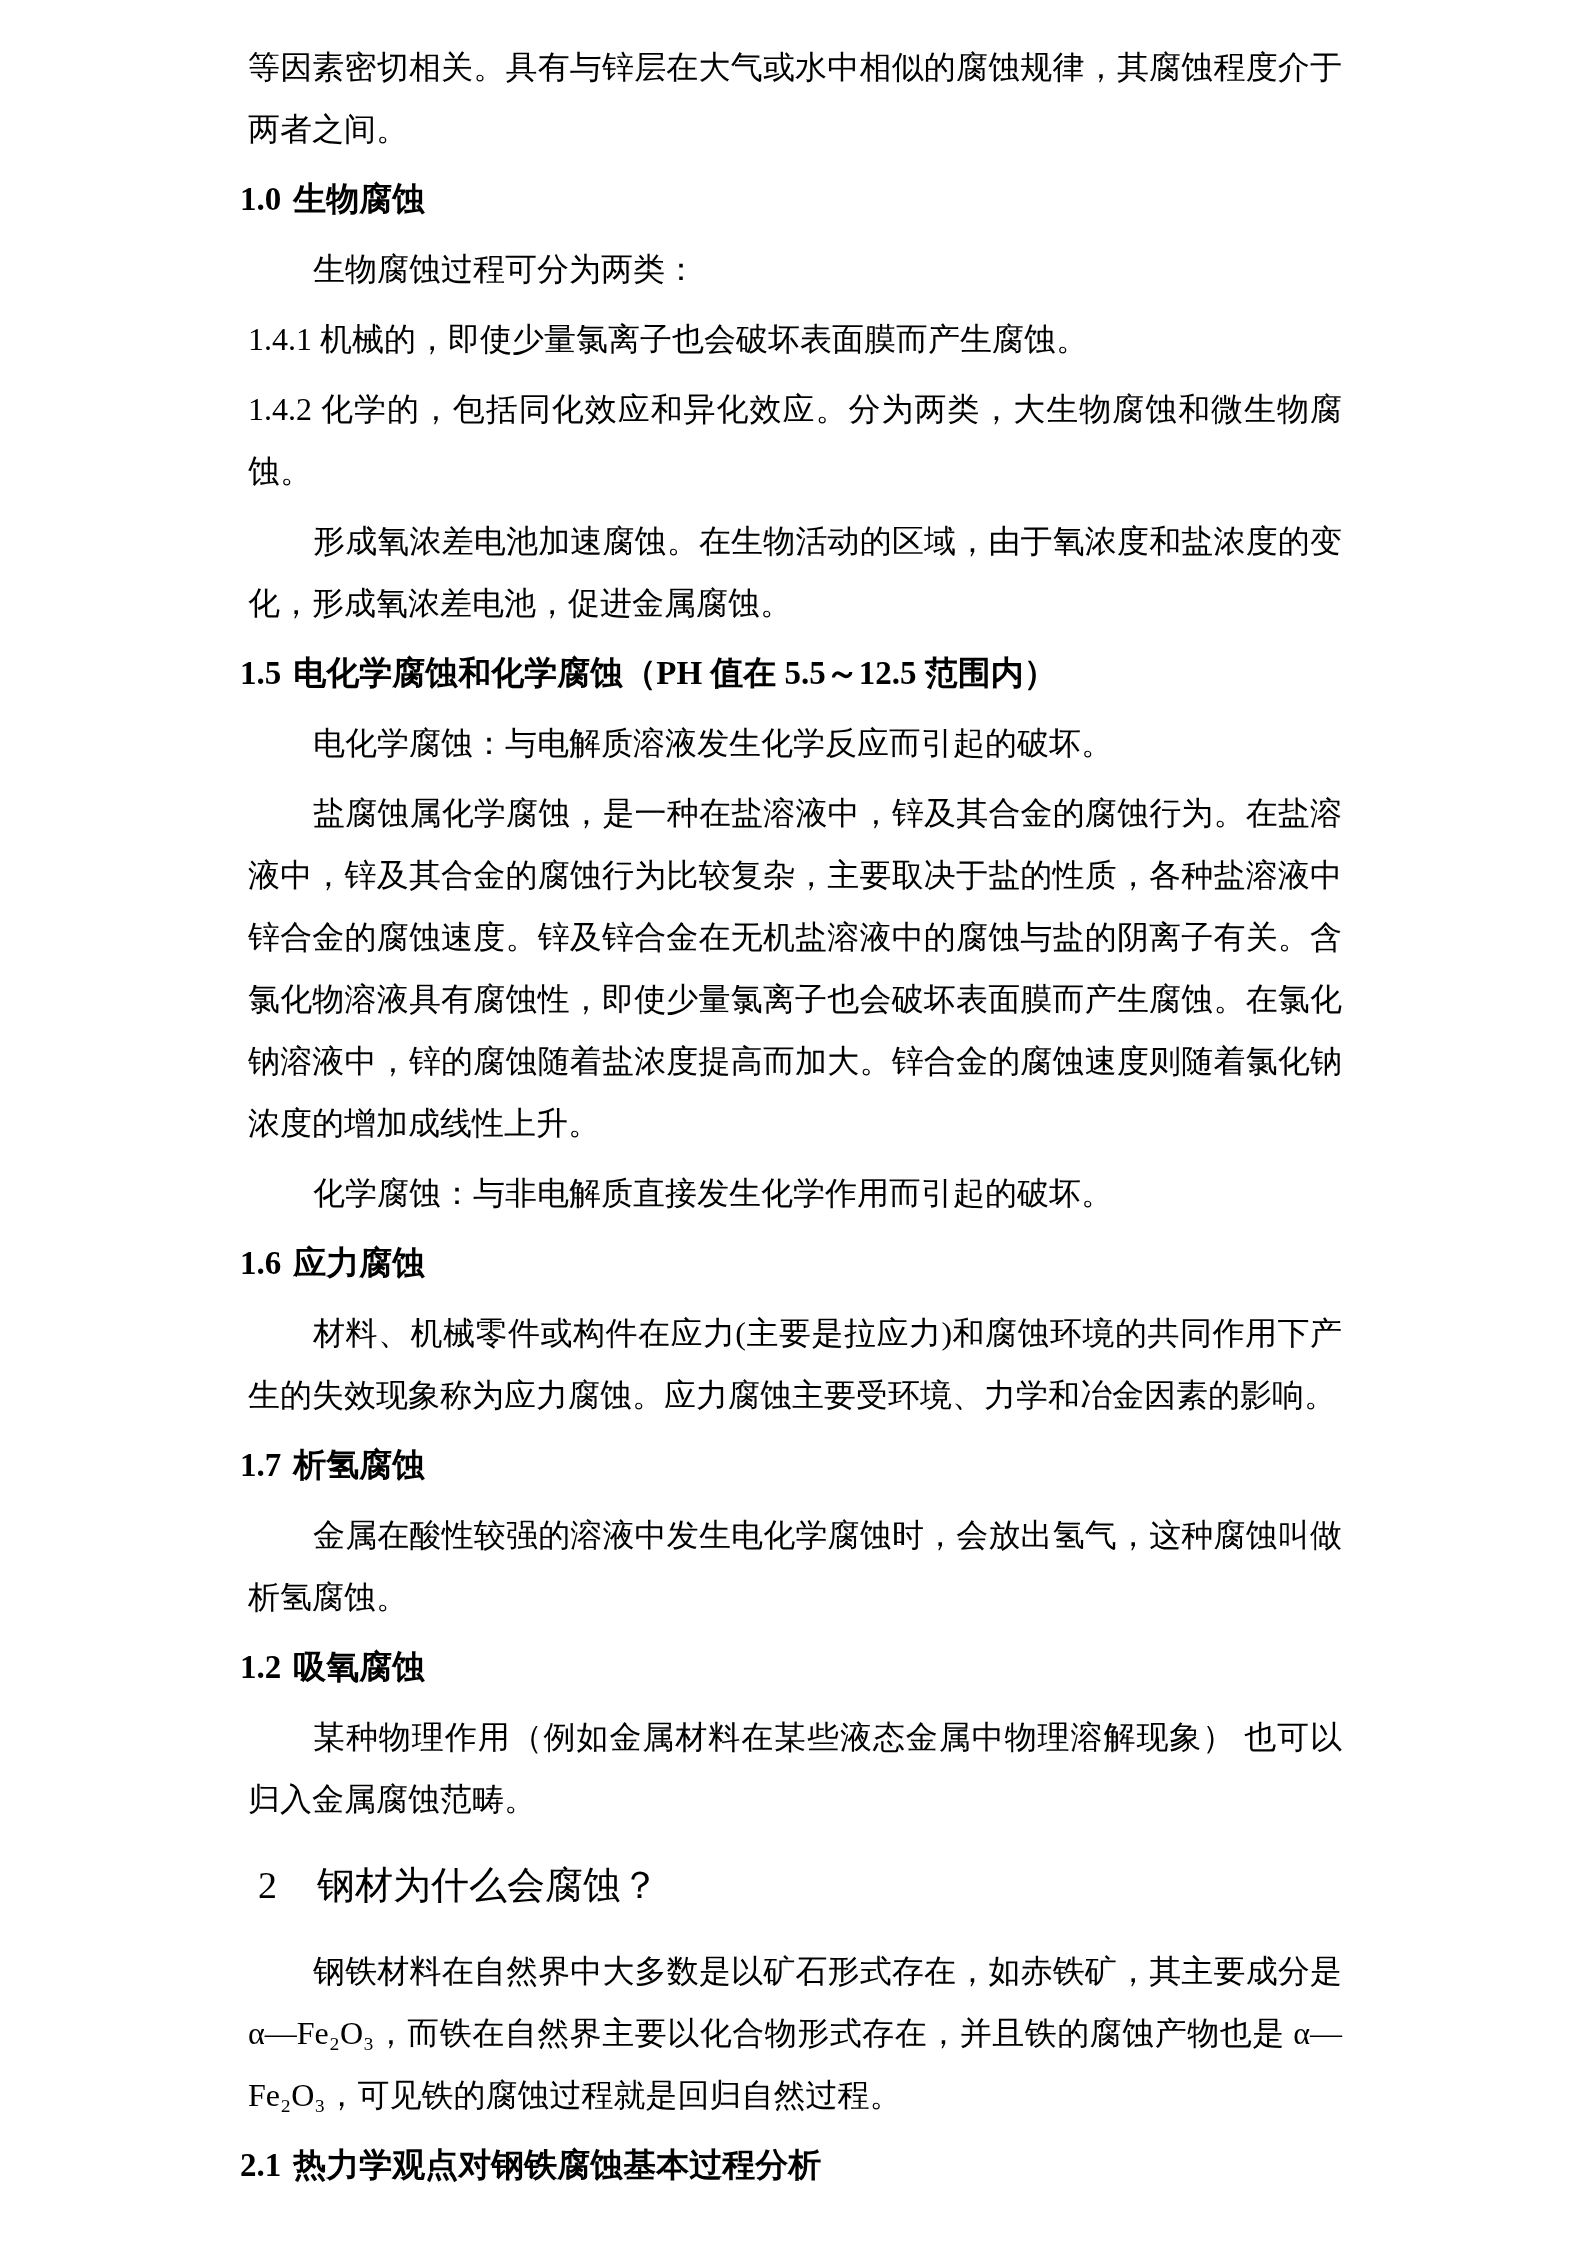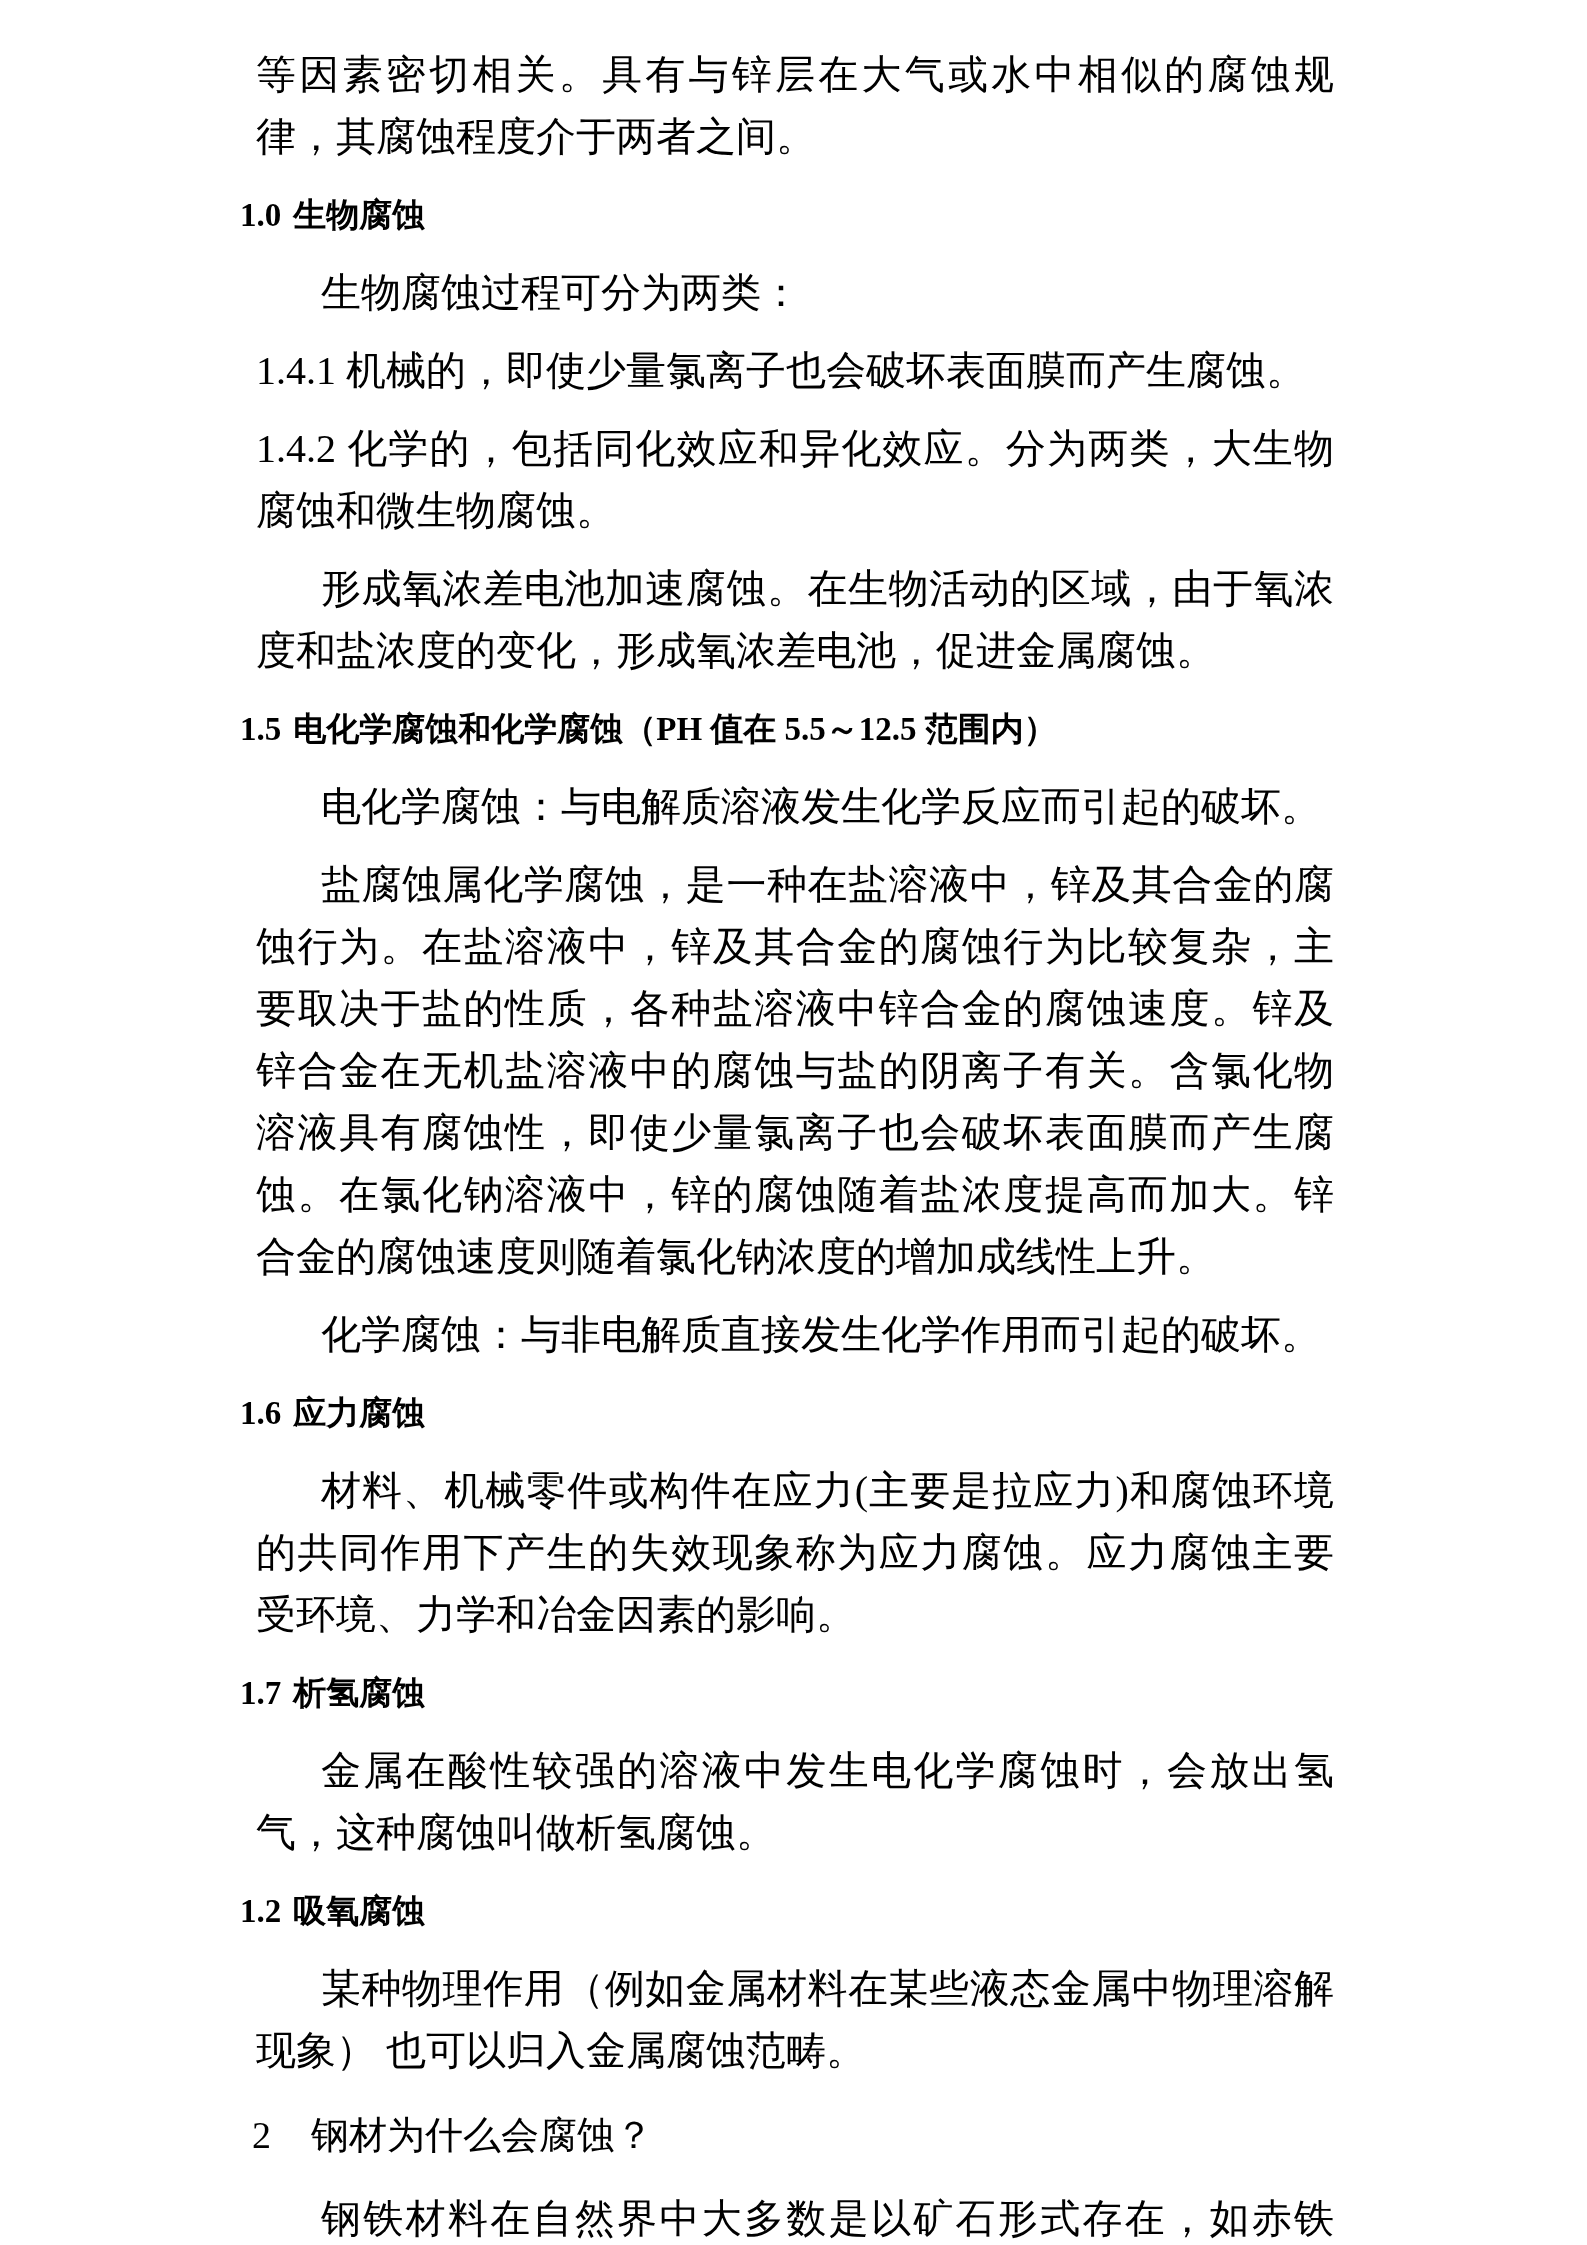--- a/index.html
+++ b/index.html
@@ -9,38 +9,38 @@
     height:2245px;
     box-sizing:border-box;
     background:#ffffff;
     color:#000000;
     padding:28px 237px 0 240px;
     font-family:"Liberation Serif","DejaVu Serif",serif;
     overflow:hidden;
   }
   .content{width:1110px;}
   p.body{
-    margin:16px;
-    font-size:40px;
+    margin:8px;
+    font-size:32px;
     line-height:62px;
     text-align:justify;
     text-justify:inter-ideograph;
     word-break:break-all;
   }
   p.body.indent{text-indent:65px;}
   .h2{
     margin:0;
     font-size:33px;
     line-height:62px;
     font-weight:bold;
     text-align:left;
   }
   .h2 .ttl{margin-left:12px;text-align:right;}
   .h1{
-    margin:12px;
+    margin:18px;
     font-size:38px;
     line-height:74px;
     font-weight:normal;
     text-align:left;
   }
   .h1 .ttl{margin-left:40px;}
 </style>
 </head>
 <body>
 

